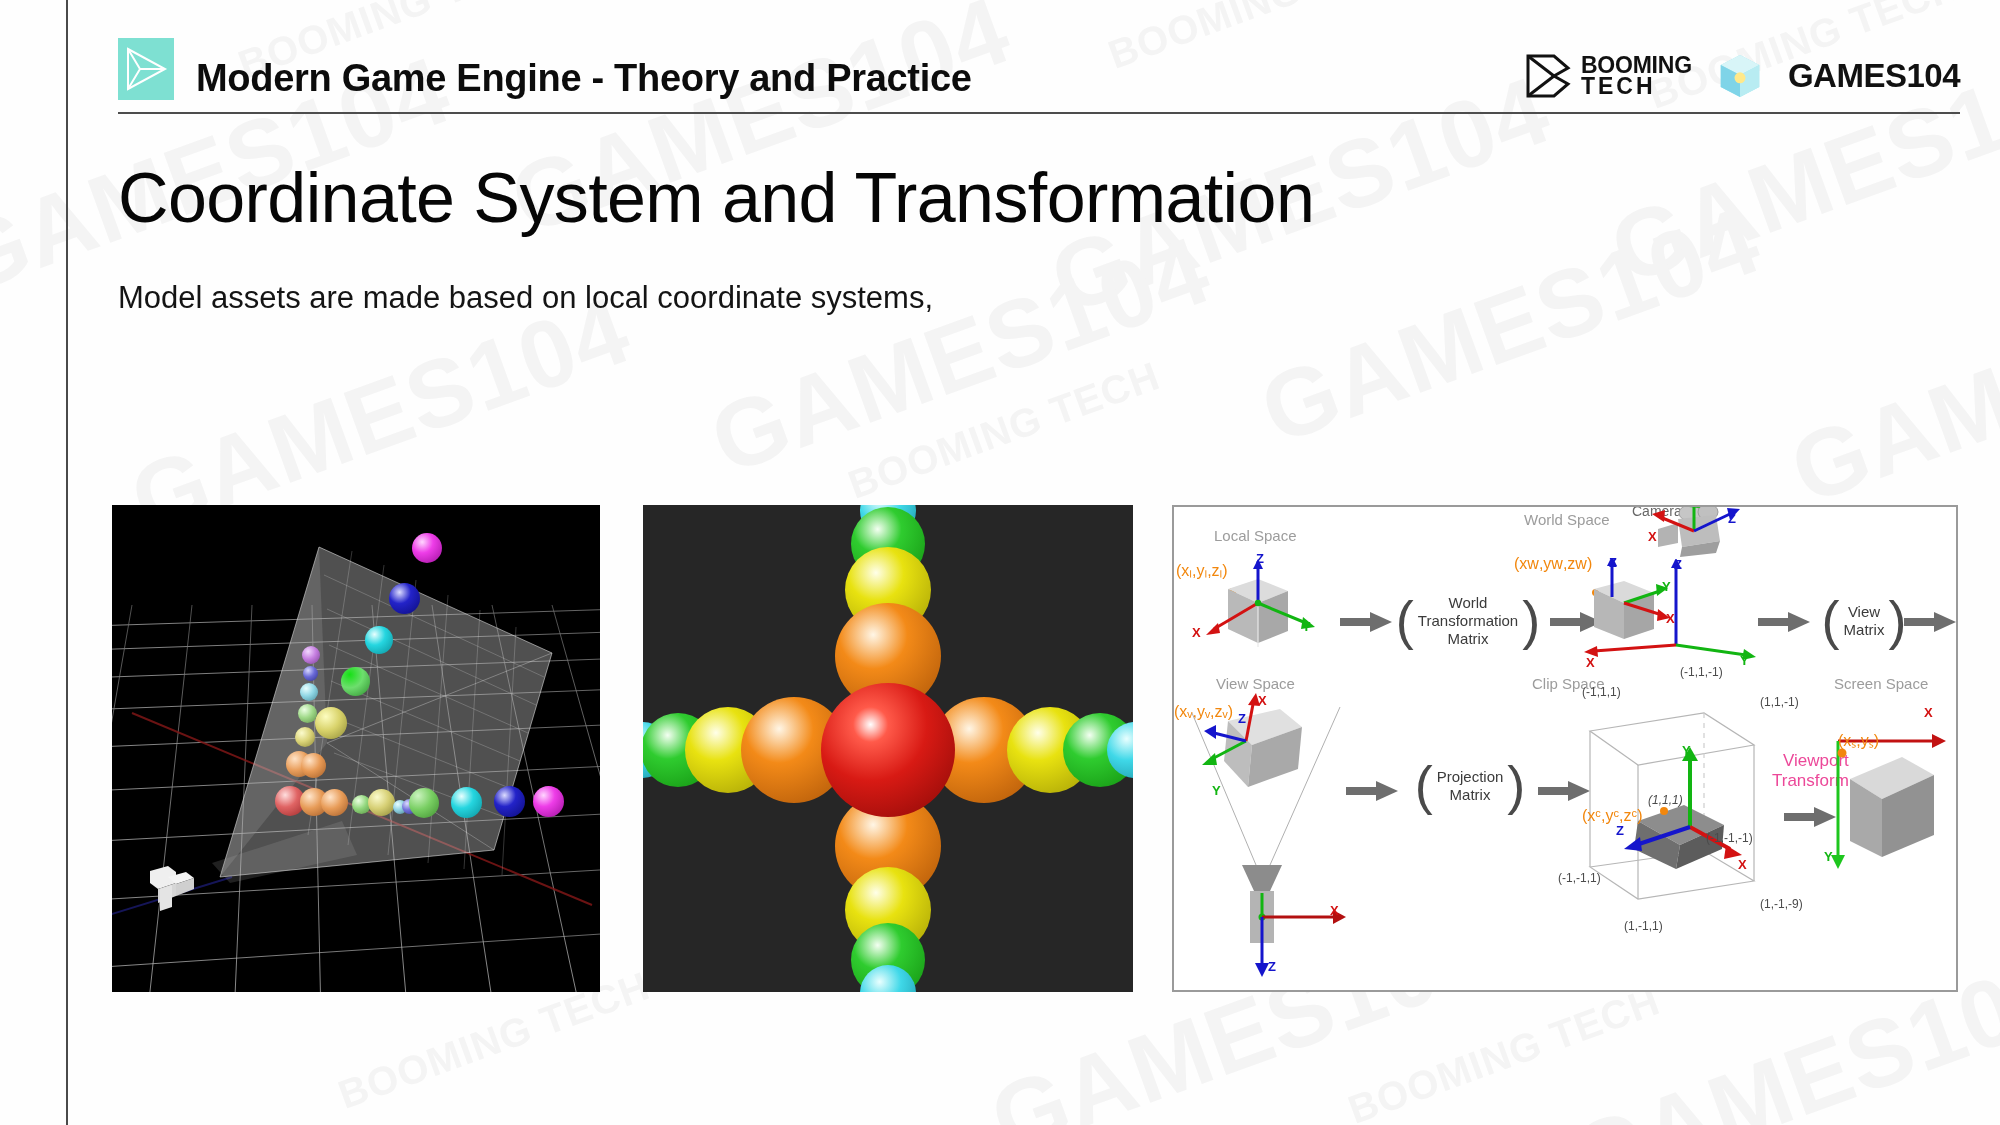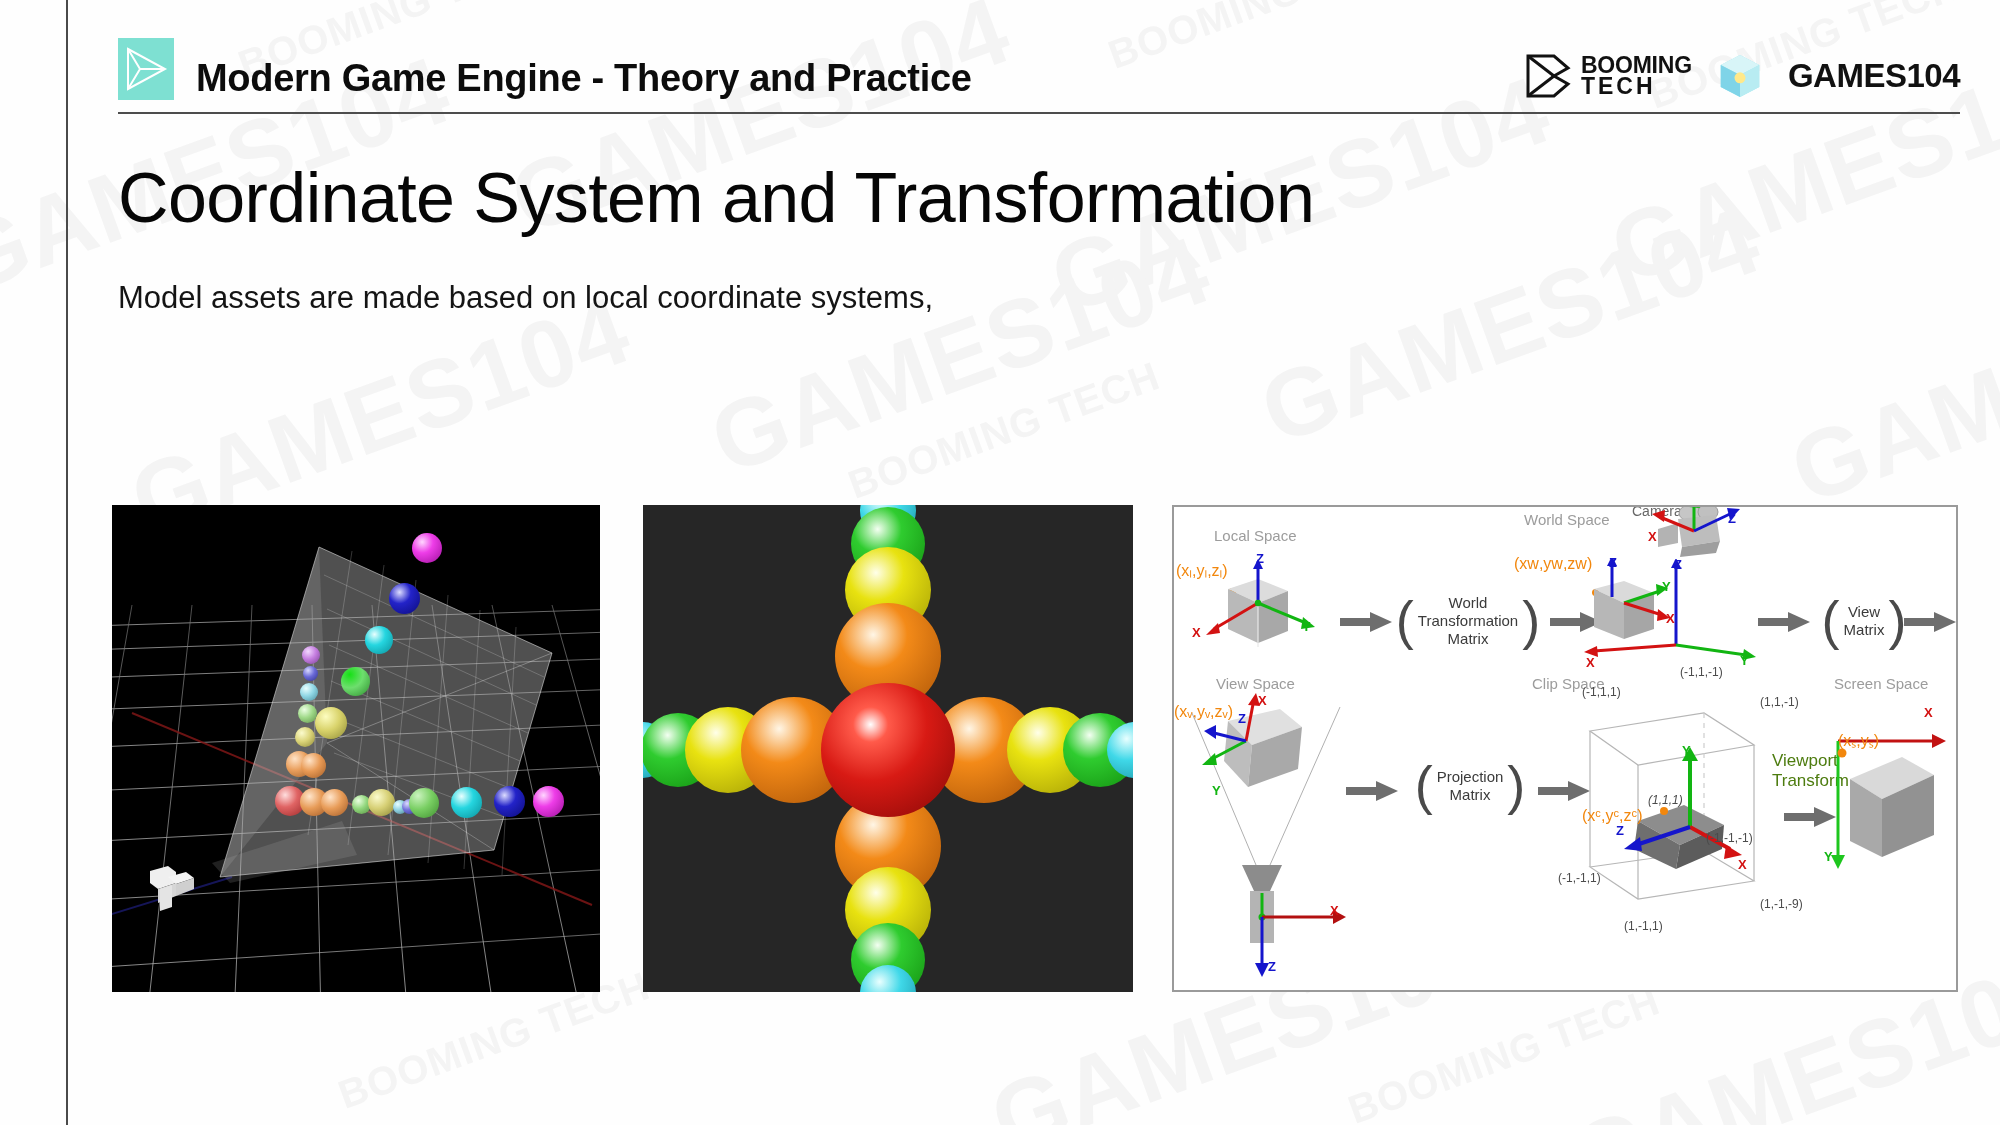--- a/index.html
+++ b/index.html
@@ -137,22 +137,22 @@
     text-align: center;
     font-size: 15px; color: #3b3b3b;
     line-height: 1.2;
   }
   .mx-box .bk {
     font-size: 54px; color: #4a4a4a; font-weight: 300;
     line-height: 0.8; padding: 0 4px;
   }
   .big-label {
     position: absolute;
-    font-size: 17px; color: #4d7c0f;
-    line-height: 1.15; text-align: left;
+    font-size: 17px; color: #ec4899;
+    line-height: 1.15; text-align: right;
     white-space: nowrap;
   }
   .clip-v {
     position: absolute;
     font-size: 12px; color: #4b4b4b;
     white-space: nowrap;
   }
   .cam-label {
     position: absolute;
     font-size: 14px; color: #676767;

